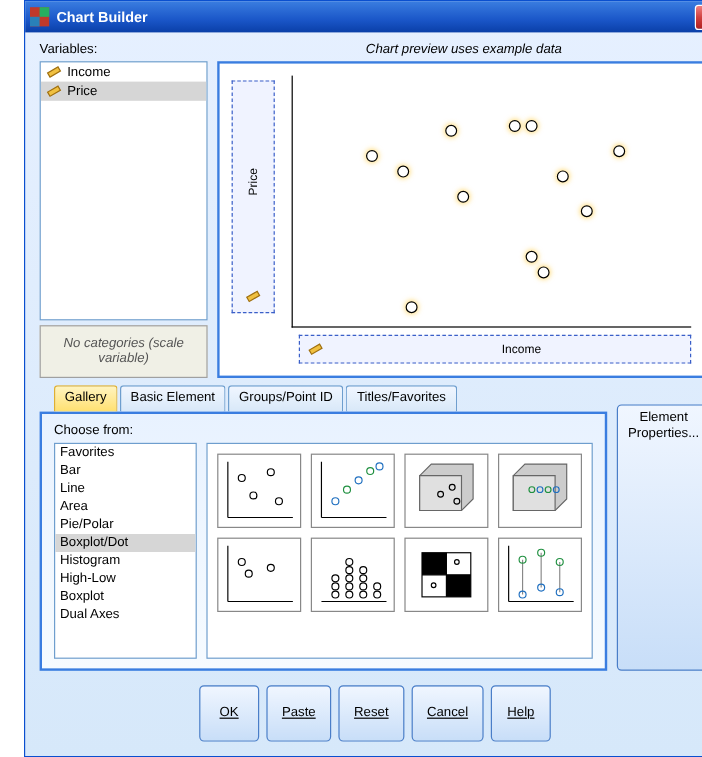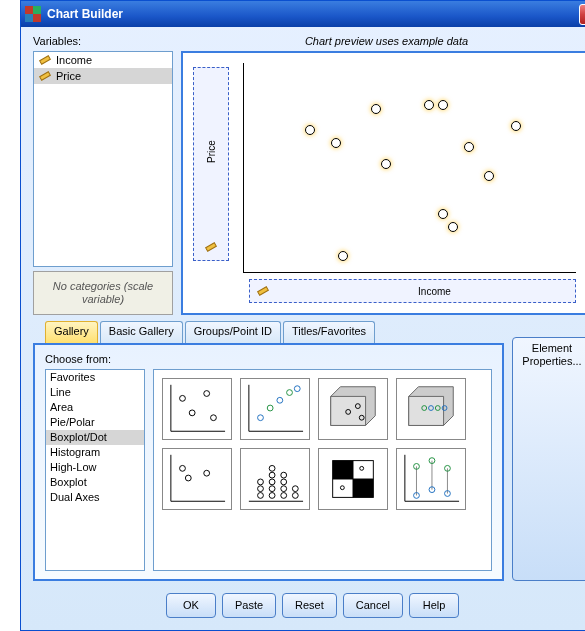--- a/index.html
+++ b/index.html
@@ -223,21 +223,21 @@
     gap: 4px;
   }
   .choose-label { font-size: 11px; }
   .gallery-row {
     flex: 1;
     display: flex;
     gap: 8px;
     min-height: 0;
   }
   .type-list {
-    width: 100px;
+    width: 119px;
     border: 1px solid #6e9ece;
     background: #fff;
     overflow: hidden;
     font-size: 11px;
   }
   .type-item {
     padding: 0px 4px;
     line-height: 15px;
     cursor: pointer;
   }
@@ -276,21 +276,21 @@
     text-align: center;
     cursor: pointer;
     line-height: 1.2;
   }
   .bottom-buttons {
     display: flex;
     justify-content: center;
     gap: 6px;
     padding: 6px 0 4px;
   }
-  .bottom-buttons .btn { min-width: 50px; padding: 5px 12px; }
+  .bottom-buttons .btn { min-width: 50px; padding: 16px 12px; text-decoration: underline; }
 </style>
 </head>
 <body>
 
 <div class="window">
   <div class="titlebar">
     <div class="app-icon"></div>
     <div class="title">Chart Builder</div>
     <div class="close-btn">✕</div>
   </div>
@@ -363,29 +363,30 @@
             <div class="axis-label">Income</div>
           </div>
         </div>
       </div>
     </div>
 
     <div class="middle-row">
       <div class="tabs-side">
         <div class="tabs-header">
           <div class="tab active">Gallery</div>
-          <div class="tab">Basic Gallery</div>
+          <div class="tab">Basic Element</div>
           <div class="tab">Groups/Point ID</div>
           <div class="tab">Titles/Favorites</div>
         </div>
         <div class="tabs-body">
           <div class="choose-label">Choose from:</div>
           <div class="gallery-row">
             <div class="type-list" id="type-list">
                 <div class="type-item">Favorites</div>
+                <div class="type-item">Bar</div>
                 <div class="type-item">Line</div>
                 <div class="type-item">Area</div>
                 <div class="type-item">Pie/Polar</div>
                 <div class="type-item selected">Boxplot/Dot</div>
                 <div class="type-item">Histogram</div>
                 <div class="type-item">High-Low</div>
                 <div class="type-item">Boxplot</div>
                 <div class="type-item">Dual Axes</div>
               </div>
             <div class="thumbs">

